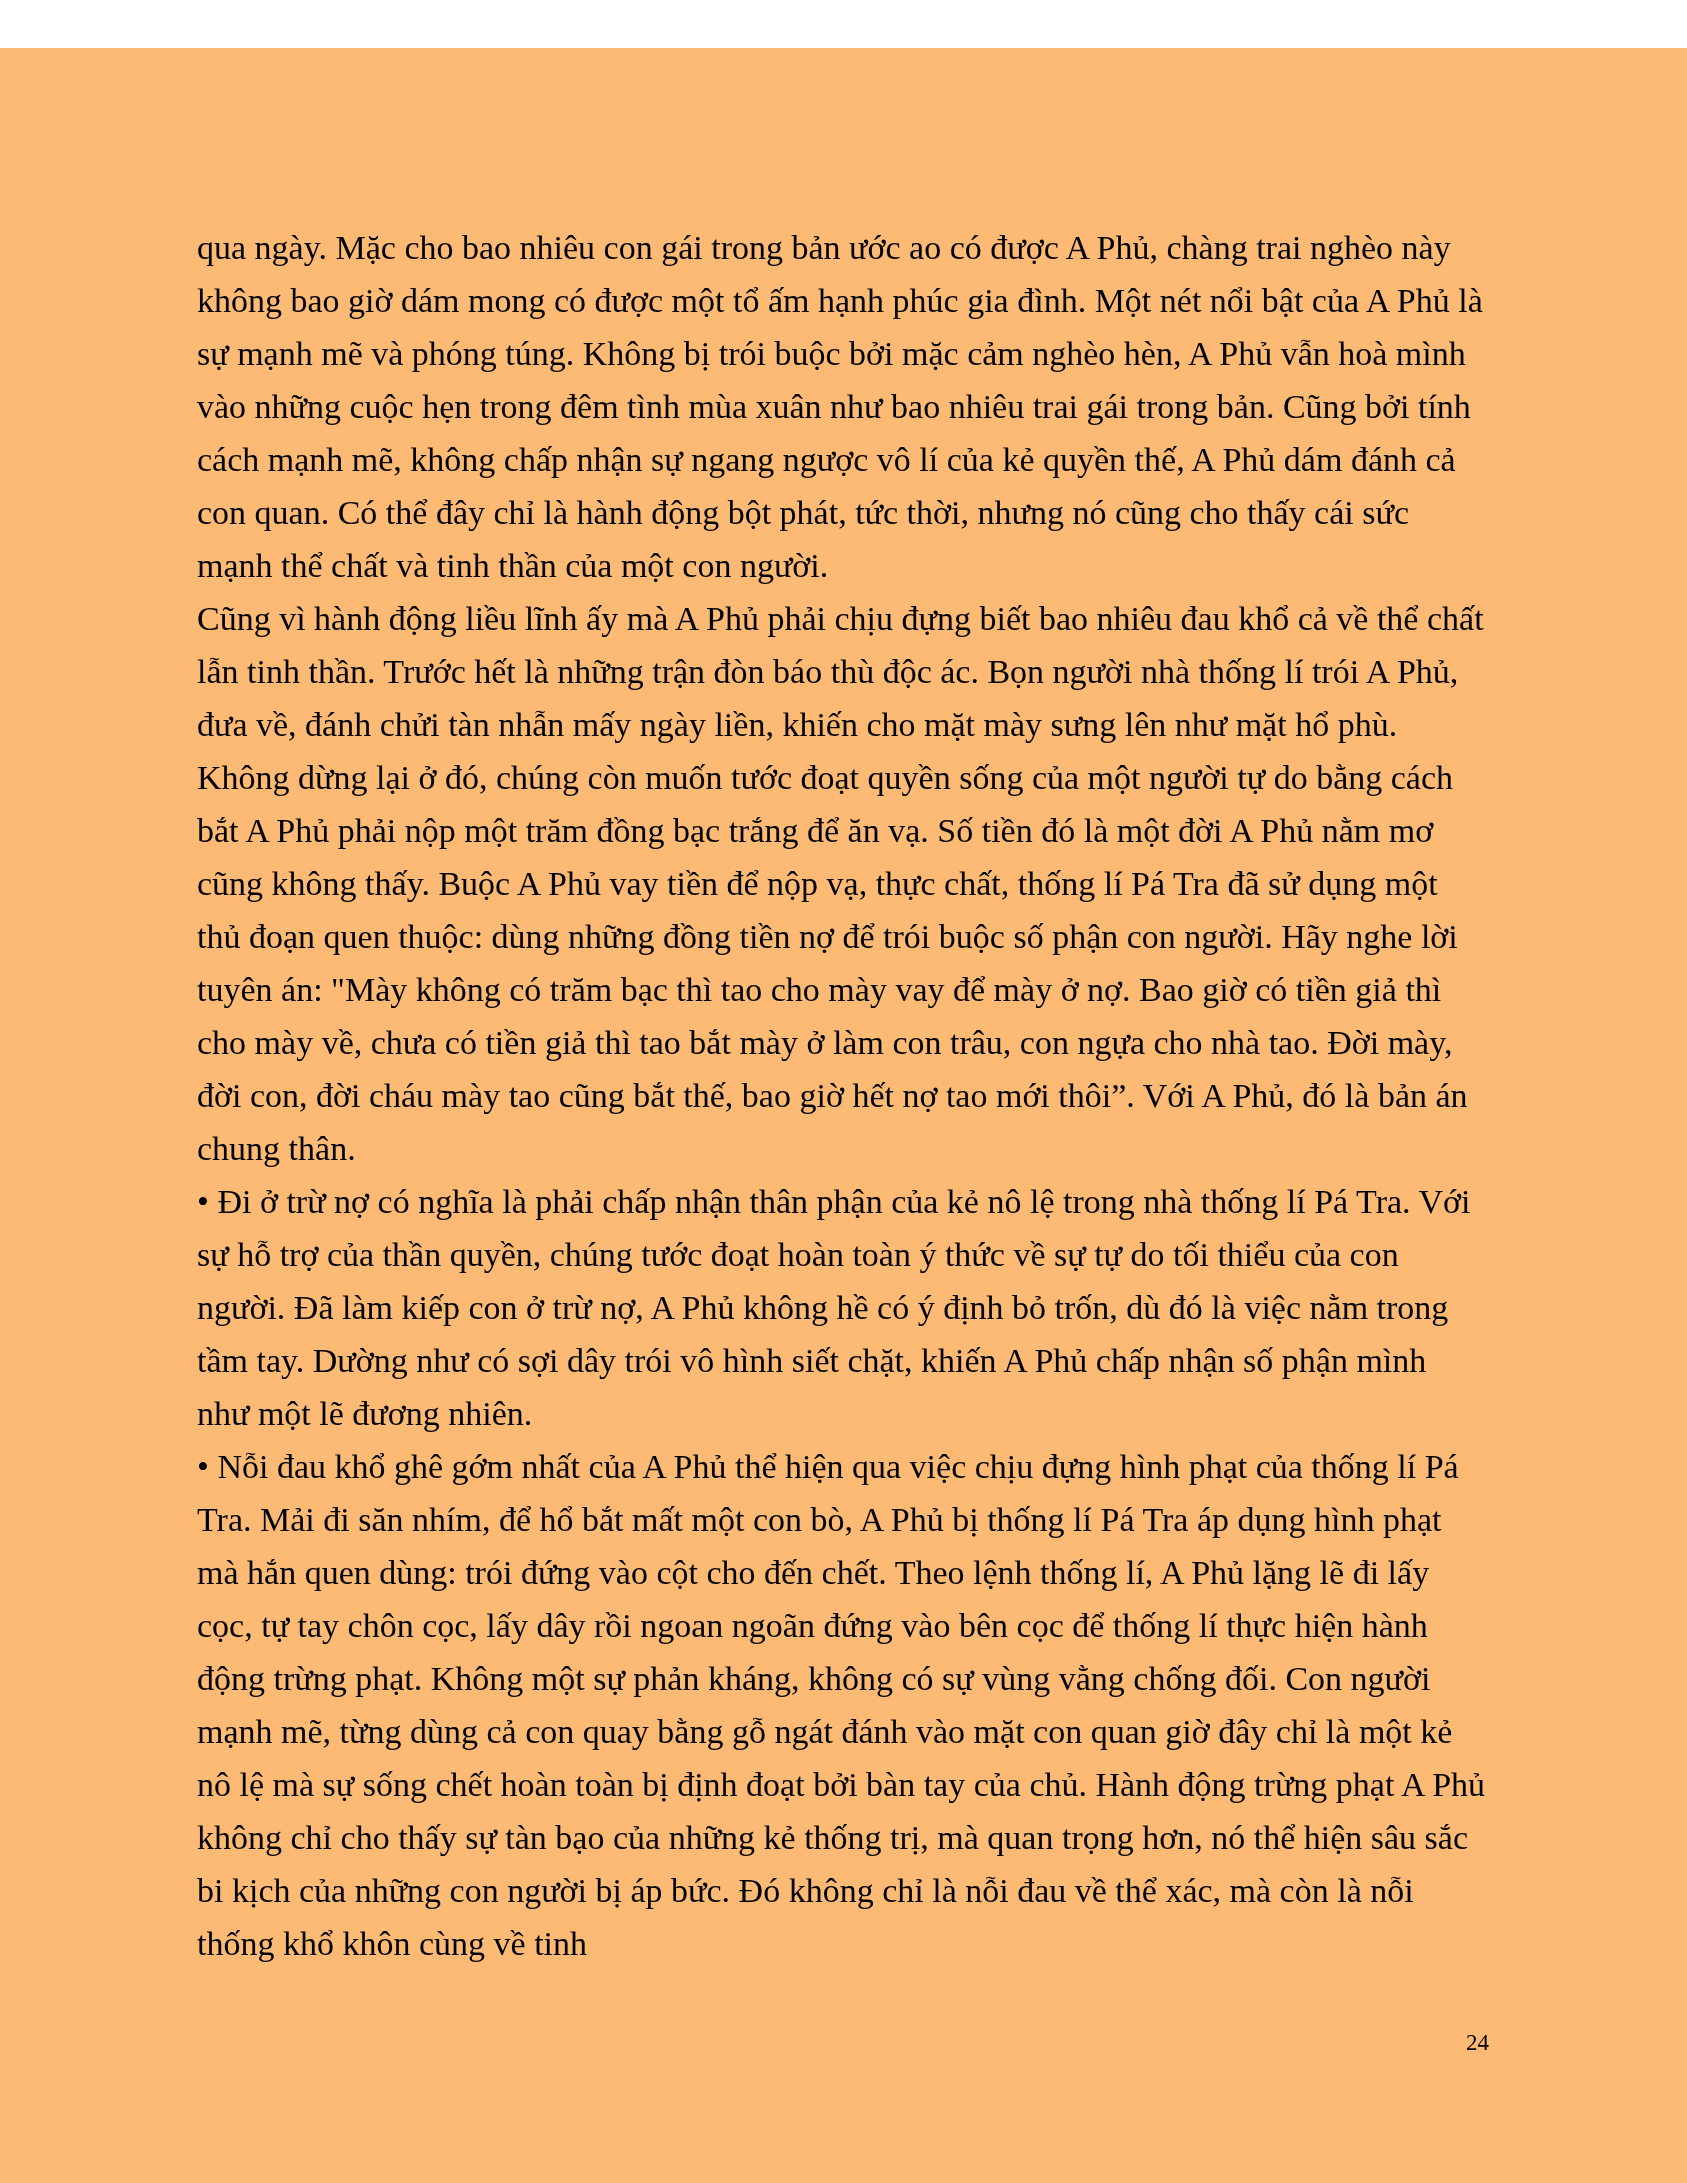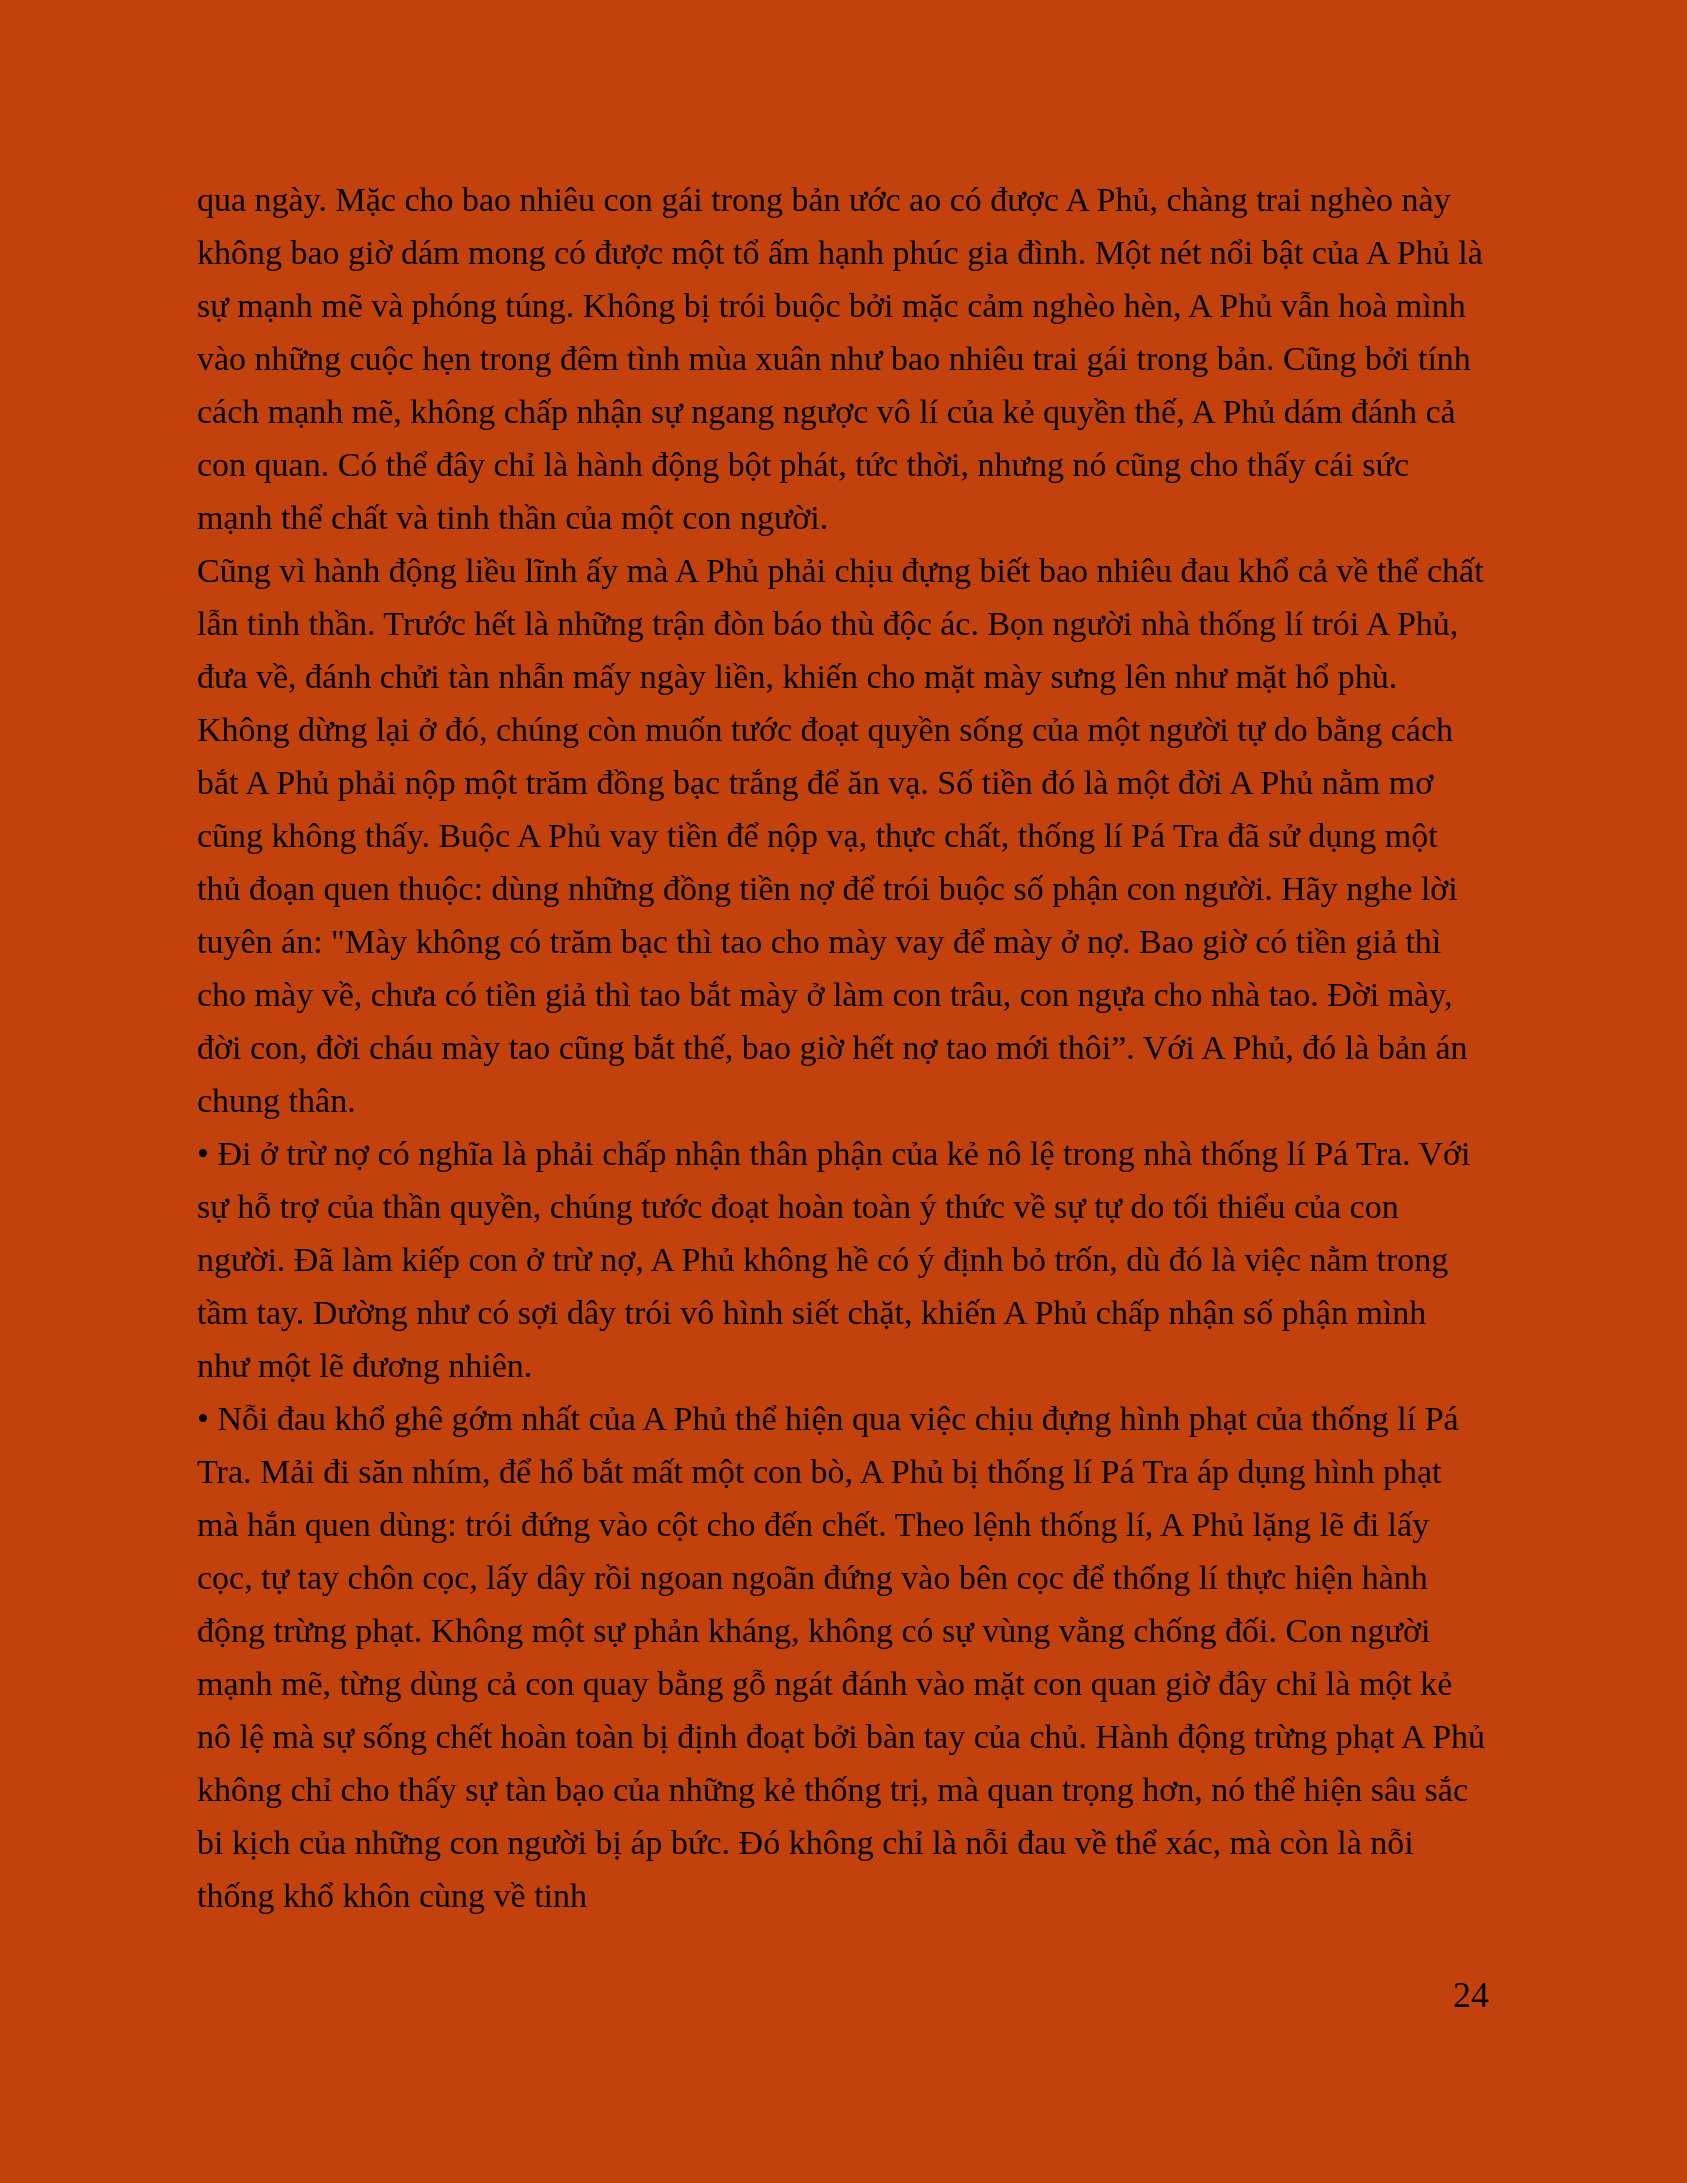--- a/index.html
+++ b/index.html
@@ -11,41 +11,42 @@
     width: 1687px;
     height: 2183px;
     position: relative;
     overflow: hidden;
     font-family: "Liberation Serif", "DejaVu Serif", serif;
     color: #000000;
   }
   .page {
     position: absolute;
     inset: 0;
-    background: #c2410c;
+    background: #fdba74;
+    margin-top: 48px;
   }
   .text-block {
     position: absolute;
     left: 197px;
     top: 173px;
     width: 1290px;
     font-size: 34px;
     line-height: 53px;
     text-align: left;
     letter-spacing: 0;
   }
   .text-block p {
     margin: 0;
     padding: 0;
   }
   .page-number {
     position: absolute;
     right: 198px;
     top: 1975px;
-    font-size: 36px;
+    font-size: 23px;
     line-height: 40px;
     text-align: right;
   }
 </style>
 </head>
 <body>
 
 <div class="page">
   <div class="text-block">
     <p>qua ngày. Mặc cho bao nhiêu con gái trong bản ước ao có được A Phủ, chàng trai nghèo này không bao giờ dám mong có được một tổ ấm hạnh phúc gia đình. Một nét nổi bật của A Phủ là sự mạnh mẽ và phóng túng. Không bị trói buộc bởi mặc cảm nghèo hèn, A Phủ vẫn hoà mình vào những cuộc hẹn trong đêm tình mùa xuân như bao nhiêu trai gái trong bản. Cũng bởi tính cách mạnh mẽ, không chấp nhận sự ngang ngược vô lí của kẻ quyền thế, A Phủ dám đánh cả con quan. Có thể đây chỉ là hành động bột phát, tức thời, nhưng nó cũng cho thấy cái sức mạnh thể chất và tinh thần của một con người.</p>

